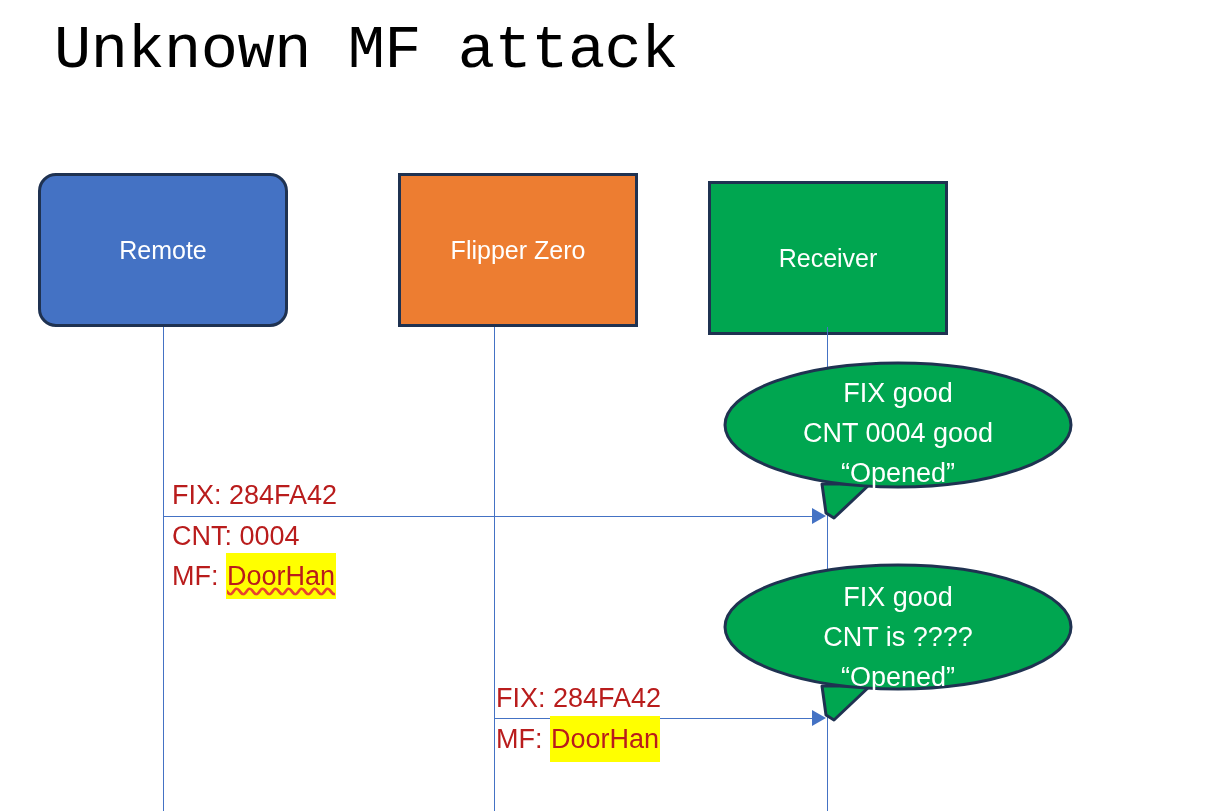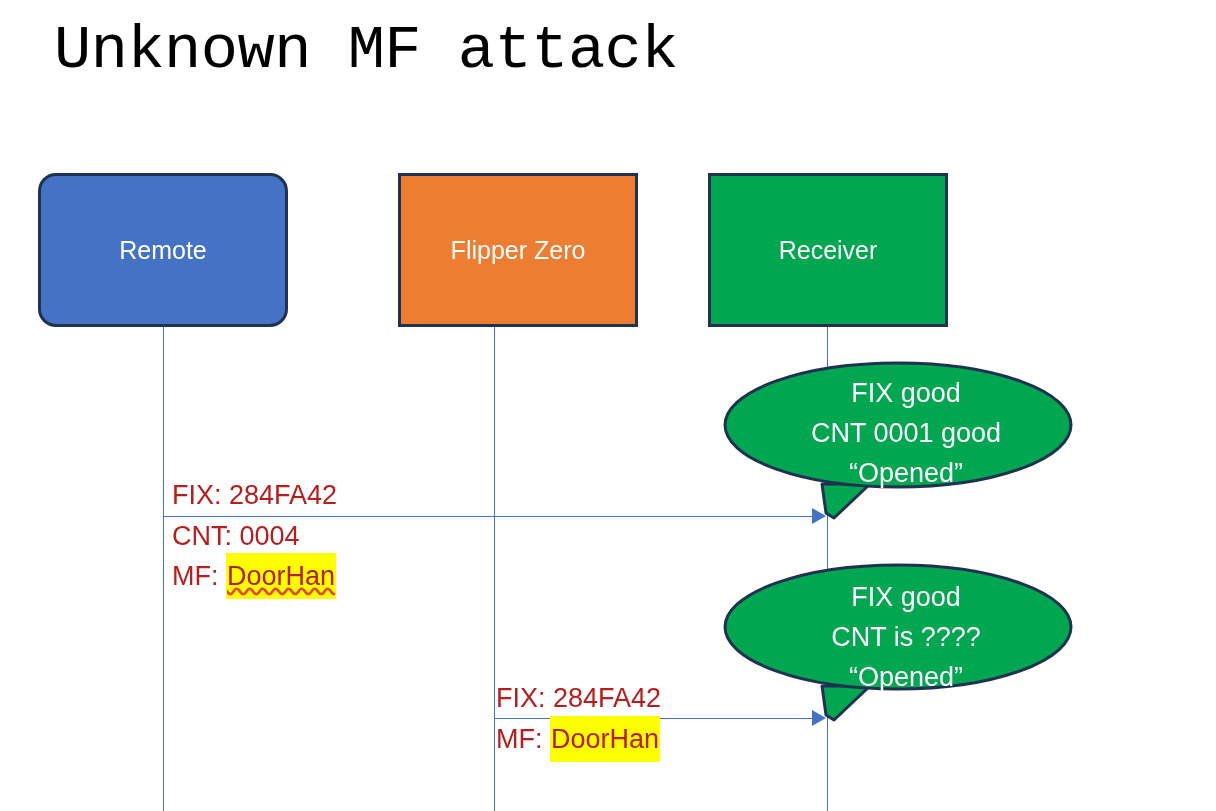--- a/index.html
+++ b/index.html
@@ -56,21 +56,21 @@
   }
   .actor-label {
     color: #ffffff;
     font-size: 25px;
     line-height: 30px;
     text-align: center;
     white-space: nowrap;
   }
   #actor-remote  { left: 38px;  width: 250px; background: #4472C4; border-radius: 18px; }
   #actor-flipper { left: 366px; width: 240px; background: #ED7D31; margin-left: 32px; }
-  #actor-receiver{ left: 708px; width: 240px; background: #00A650; }
+  #actor-receiver{ left: 708px; width: 240px; background: #00A650; margin-top: 8px; }
 
   
   .lifeline {
     position: absolute;
     top: 327px;
     width: 1px;
     height: 484px;
     background: #4472C4;
   }
   #lifeline-remote   { left: 163px; }
@@ -121,21 +121,21 @@
     text-decoration: underline wavy #E8452C;
     text-decoration-skip-ink: none;
     text-underline-offset: 1px;
   }
 
   
   .callout { position: absolute; }
   .callout svg { display: block; overflow: visible; }
   .callout-text {
     position: absolute;
-    left: 8px;
+    left: 0;
     width: 100%;
     text-align: center;
     color: #ffffff;
     font-size: 27px;
     line-height: 40px;
     white-space: nowrap;
     pointer-events: none;
   }
   #callout1 { left: 722px; top: 358px; width: 352px; height: 165px; }
   #callout2 { left: 722px; top: 560px; width: 352px; height: 165px; }
@@ -194,21 +194,21 @@
     </div>
   </div>
 
   <div class="callout" id="callout1">
     <svg width="352" height="165" viewBox="0 0 352 165">
       <path d="M 100 126 L 104 155 L 112 160 L 148 126 Z" fill="#00A650" stroke="#1F3251" stroke-width="3" stroke-linejoin="round"></path>
       <ellipse cx="176" cy="67" rx="173" ry="62" fill="#00A650" stroke="#1F3251" stroke-width="3"></ellipse>
     </svg>
     <div class="callout-text" id="callout1-text">
       <div>FIX good</div>
-      <div>CNT 0001 good</div>
+      <div>CNT 0004 good</div>
       <div>“Opened”</div>
     </div>
   </div>
 
   <div class="callout" id="callout2">
     <svg width="352" height="165" viewBox="0 0 352 165">
       <path d="M 100 126 L 104 155 L 112 160 L 148 126 Z" fill="#00A650" stroke="#1F3251" stroke-width="3" stroke-linejoin="round"></path>
       <ellipse cx="176" cy="67" rx="173" ry="62" fill="#00A650" stroke="#1F3251" stroke-width="3"></ellipse>
     </svg>
     <div class="callout-text" id="callout2-text">

